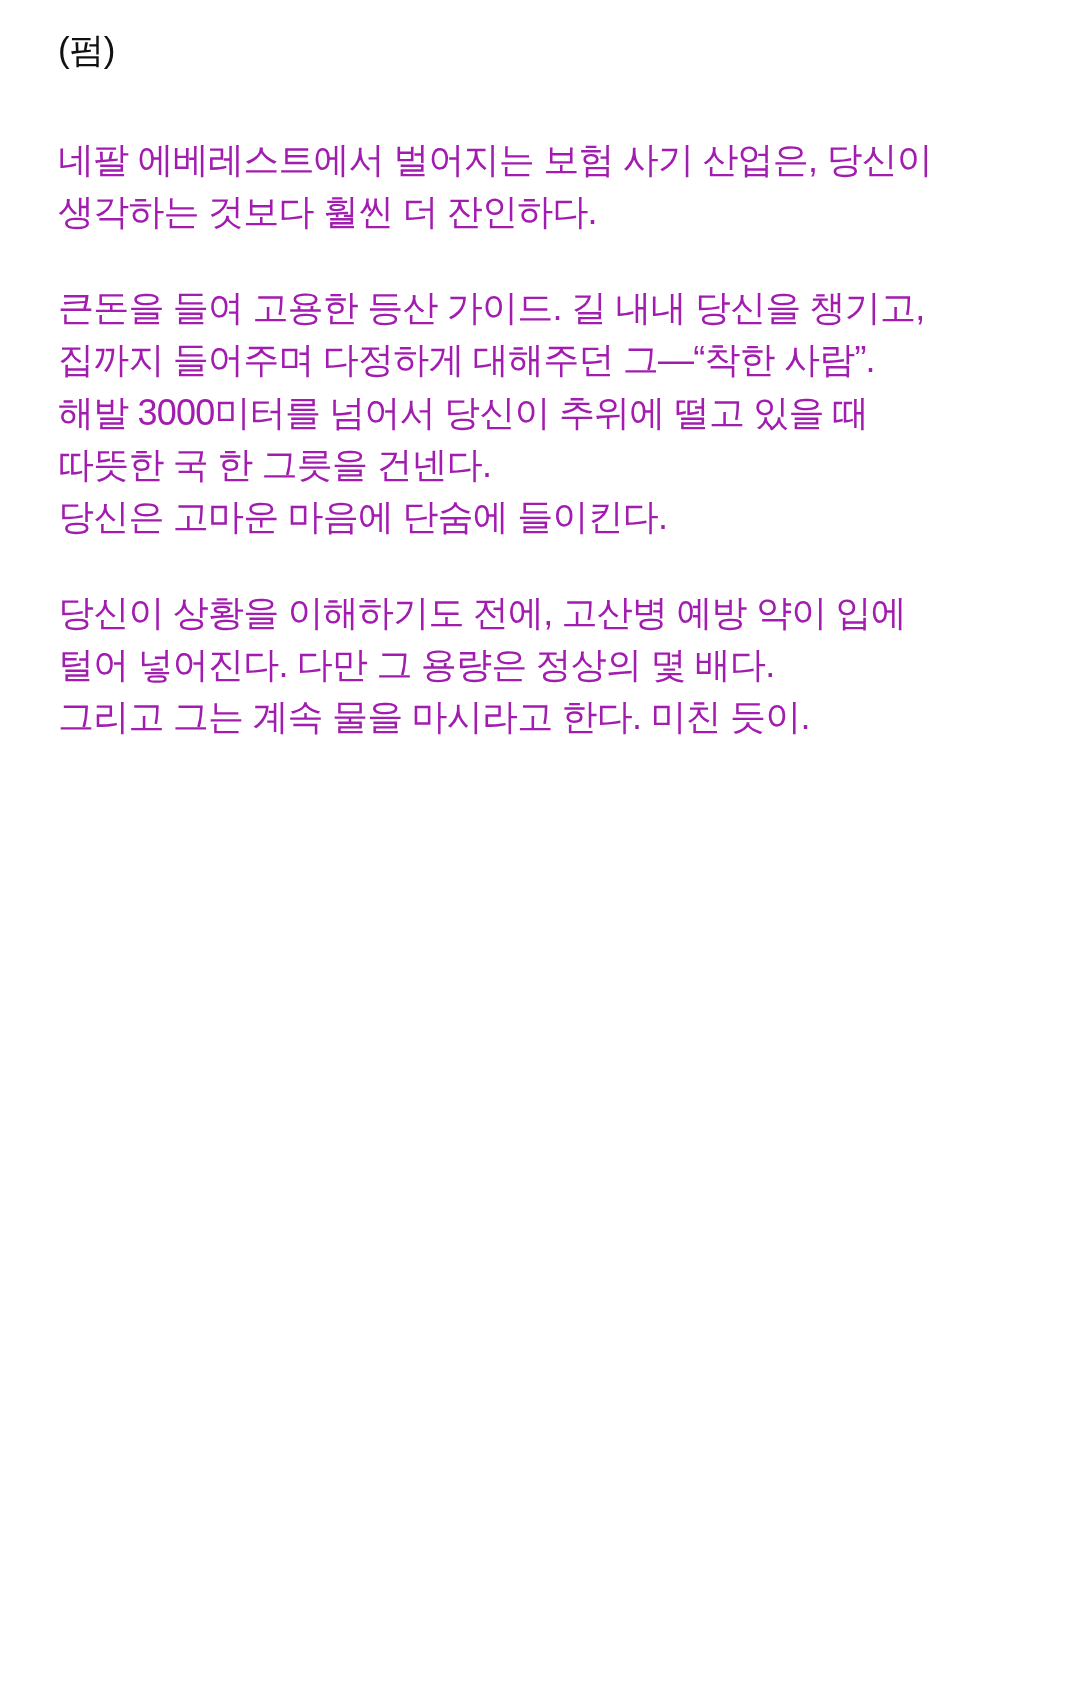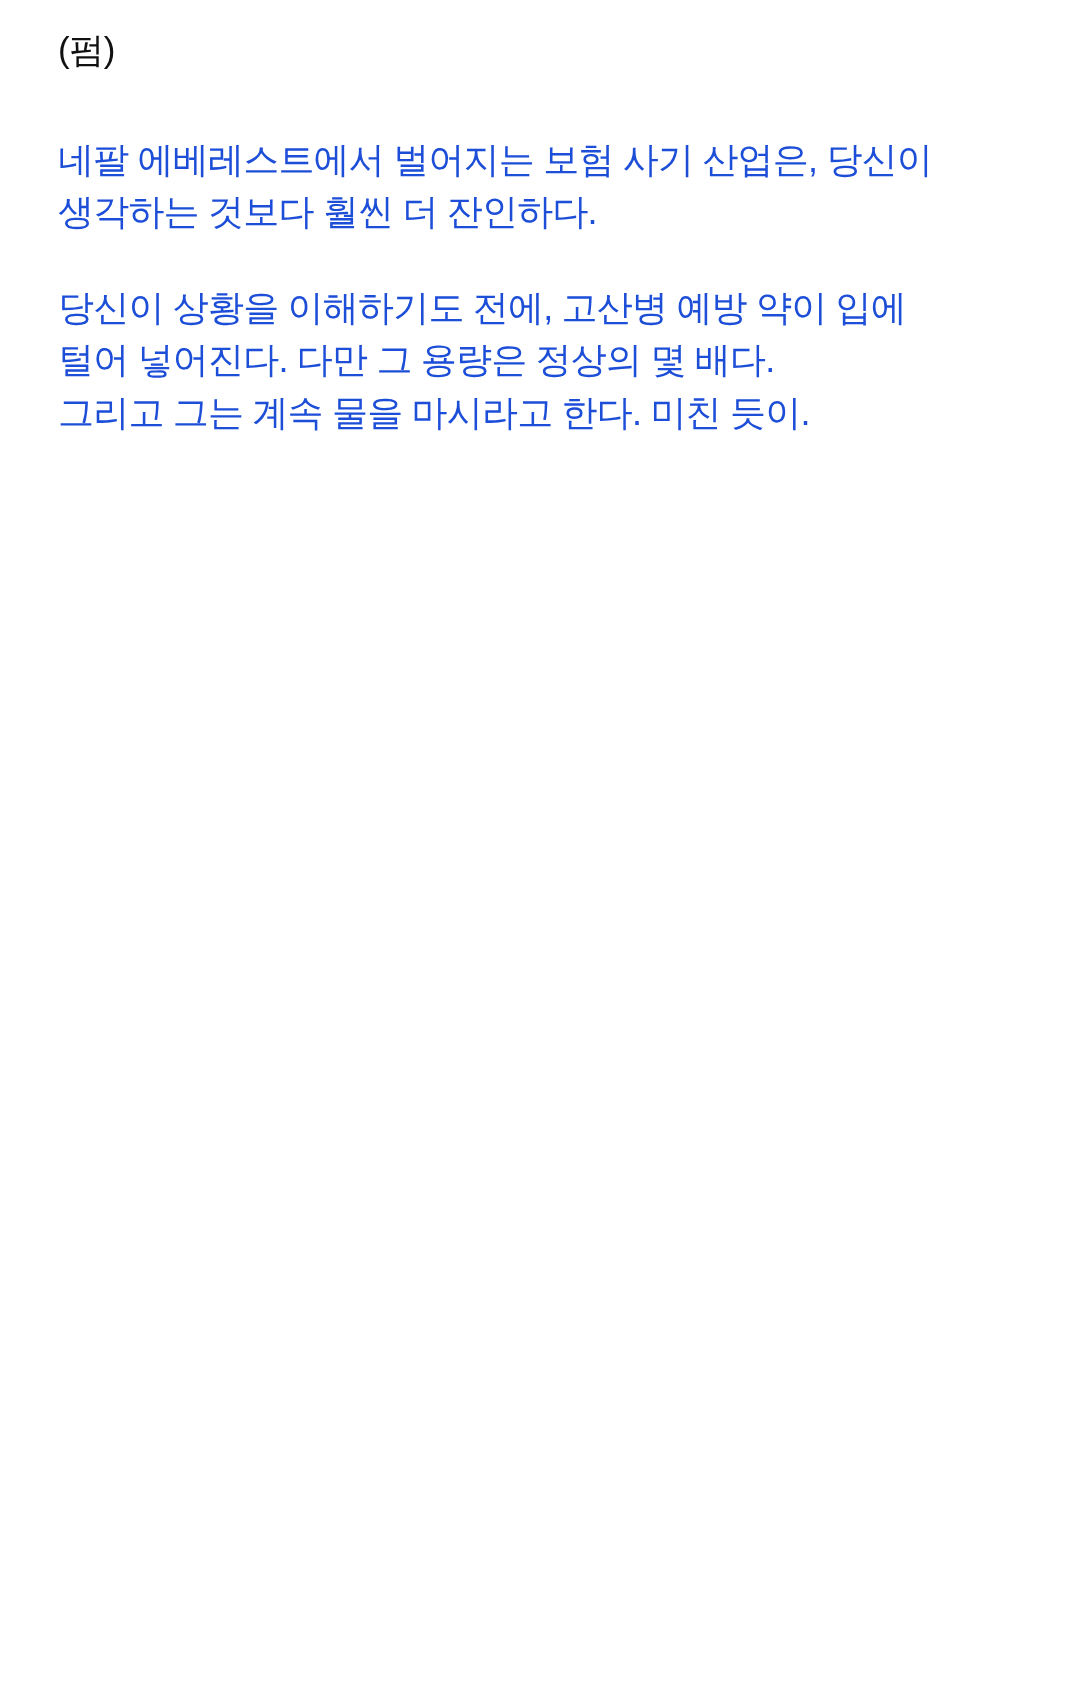--- a/index.html
+++ b/index.html
@@ -28,34 +28,39 @@
     color: #111111;
     margin: 0 0 0 0;
     letter-spacing: -0.5px;
   }
   .spacer-lg {
     height: 62px;
   }
   .para {
     font-size: 36px;
     line-height: 1.45;
-    color: #1d4ed8;
+    color: #a21caf;
     letter-spacing: -0.8px;
     margin: 0 0 44px 0;
     word-break: keep-all;
     white-space: pre-line;
   }
   .para:last-child {
     margin-bottom: 0;
   }
 </style>
 </head>
 <body>
 
 <div class="page">
   <p class="source-tag">(펌)</p>
   <div class="spacer-lg"></div>
   <p class="para">네팔 에베레스트에서 벌어지는 보험 사기 산업은, 당신이
 생각하는 것보다 훨씬 더 잔인하다.</p>
+  <p class="para">큰돈을 들여 고용한 등산 가이드. 길 내내 당신을 챙기고,
+집까지 들어주며 다정하게 대해주던 그—“착한 사람”.
+해발 3000미터를 넘어서 당신이 추위에 떨고 있을 때
+따뜻한 국 한 그릇을 건넨다.
+당신은 고마운 마음에 단숨에 들이킨다.</p>
   <p class="para">당신이 상황을 이해하기도 전에, 고산병 예방 약이 입에
 털어 넣어진다. 다만 그 용량은 정상의 몇 배다.
 그리고 그는 계속 물을 마시라고 한다. 미친 듯이.</p>
 </div>
 
 </body></html>

